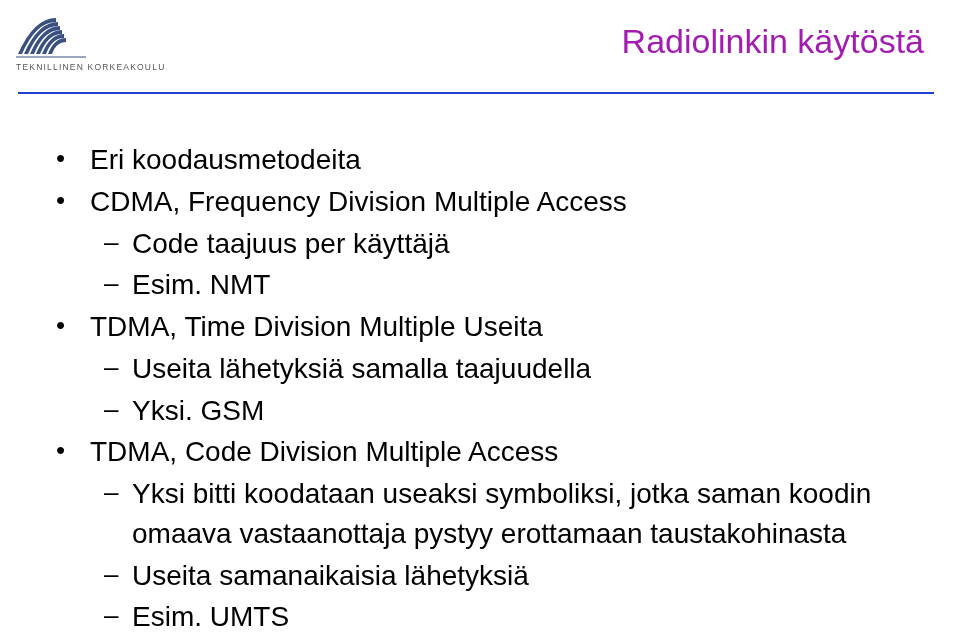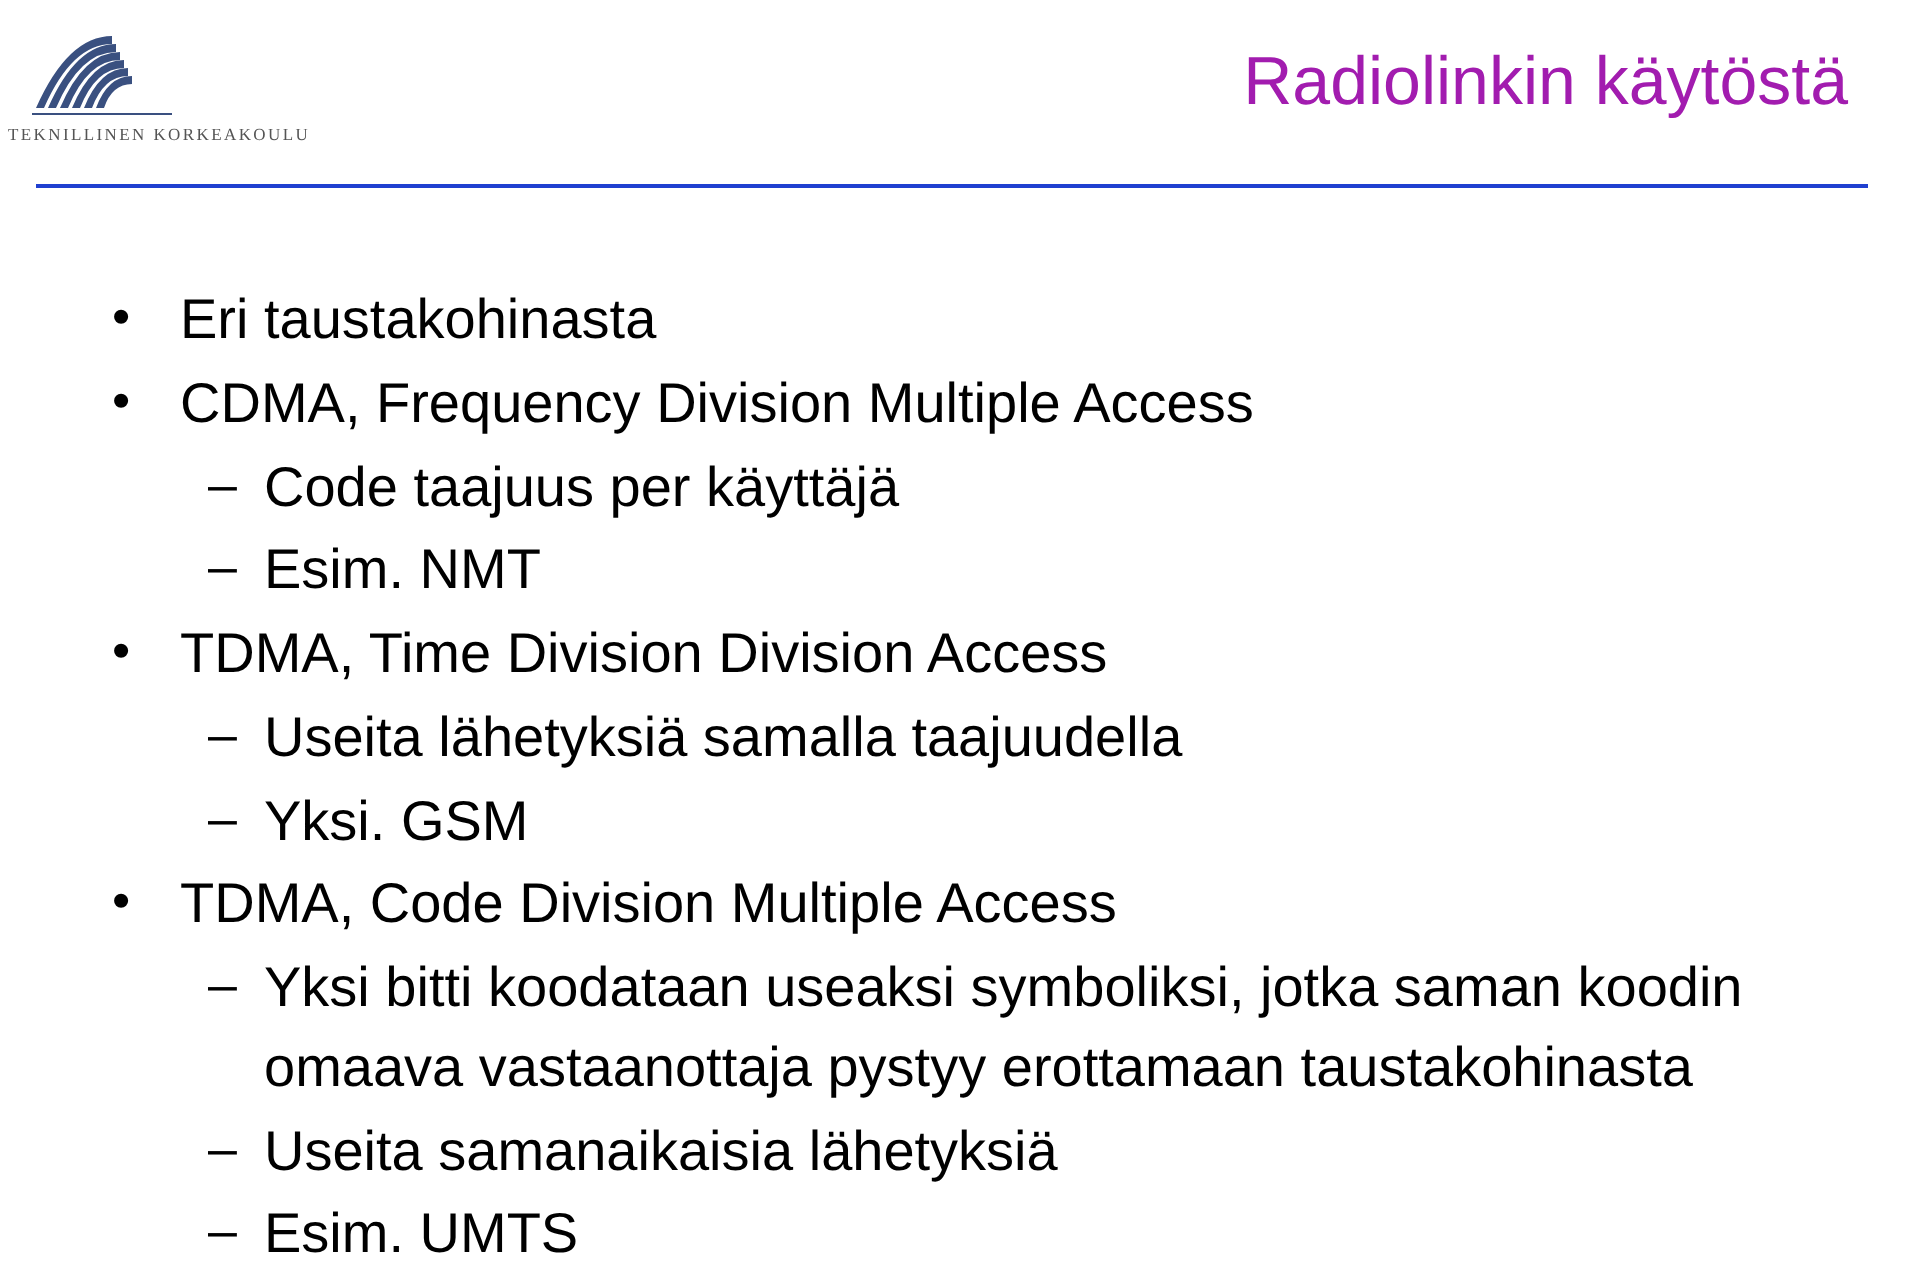--- a/index.html
+++ b/index.html
@@ -18,26 +18,25 @@
     display: flex;
     align-items: flex-start;
   }
   .logo-icon {
     width: 70px;
     height: 48px;
   }
   .logo-text {
     position: absolute;
     top: 62px;
-    left: 4px;
+    left: 16px;
     font-size: 8.5px;
     letter-spacing: 1.2px;
     color: #555;
     font-weight: 500;
-    font-family: Liberation Serif, serif;
   }
   .title {
     position: absolute;
     top: 22px;
     right: 36px;
     font-size: 34px;
     color: #a21caf;
     font-weight: 400;
   }
   .divider {
@@ -98,39 +97,39 @@
 <div class="logo-text">TEKNILLINEN KORKEAKOULU</div>
 
 <div class="title">Radiolinkin käytöstä</div>
 
 <div class="divider"></div>
 
 <div class="content">
 
   <div class="b1">
     <span class="dot">•</span>
-    <span class="txt">Eri taustakohinasta</span>
+    <span class="txt">Eri koodausmetodeita</span>
   </div>
 
   <div class="b1">
     <span class="dot">•</span>
     <span class="txt">CDMA, Frequency Division Multiple Access</span>
   </div>
   <div class="b2">
     <span class="dash">–</span>
     <span class="txt">Code taajuus per käyttäjä</span>
   </div>
   <div class="b2">
     <span class="dash">–</span>
     <span class="txt">Esim. NMT</span>
   </div>
 
   <div class="b1">
     <span class="dot">•</span>
-    <span class="txt">TDMA, Time Division Division Access</span>
+    <span class="txt">TDMA, Time Division Multiple Useita</span>
   </div>
   <div class="b2">
     <span class="dash">–</span>
     <span class="txt">Useita lähetyksiä samalla taajuudella</span>
   </div>
   <div class="b2">
     <span class="dash">–</span>
     <span class="txt">Yksi. GSM</span>
   </div>
 

